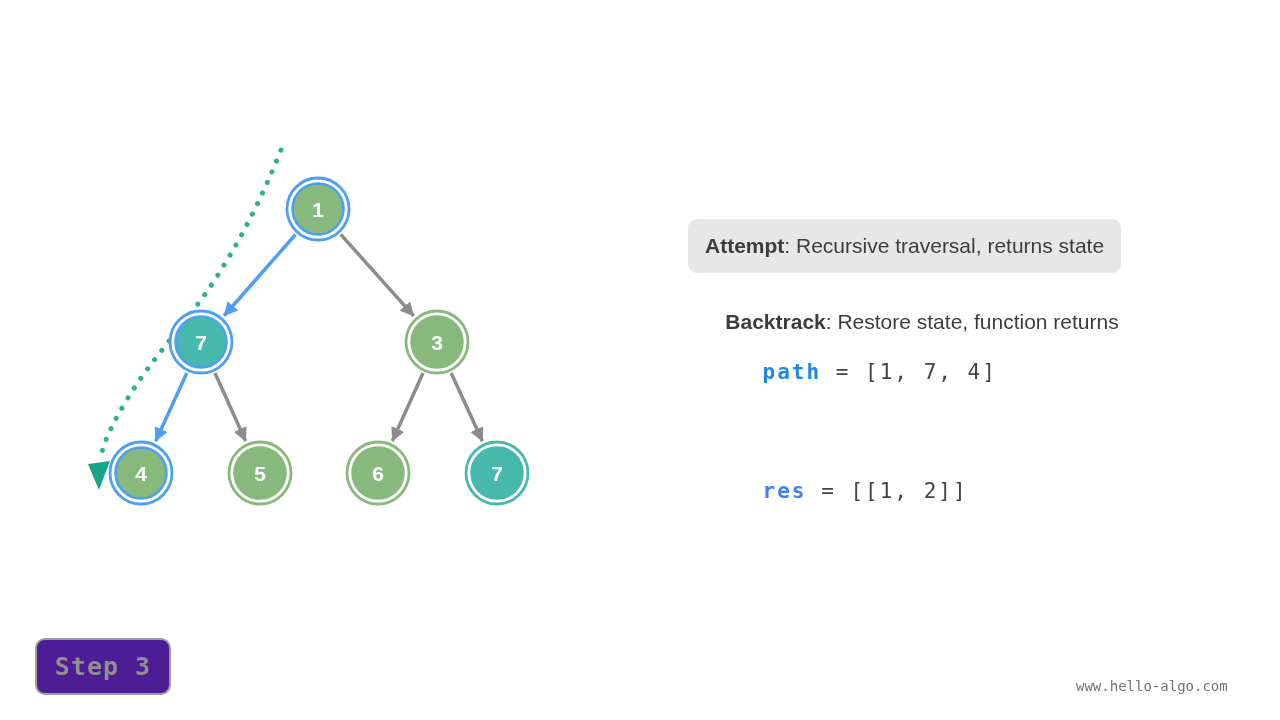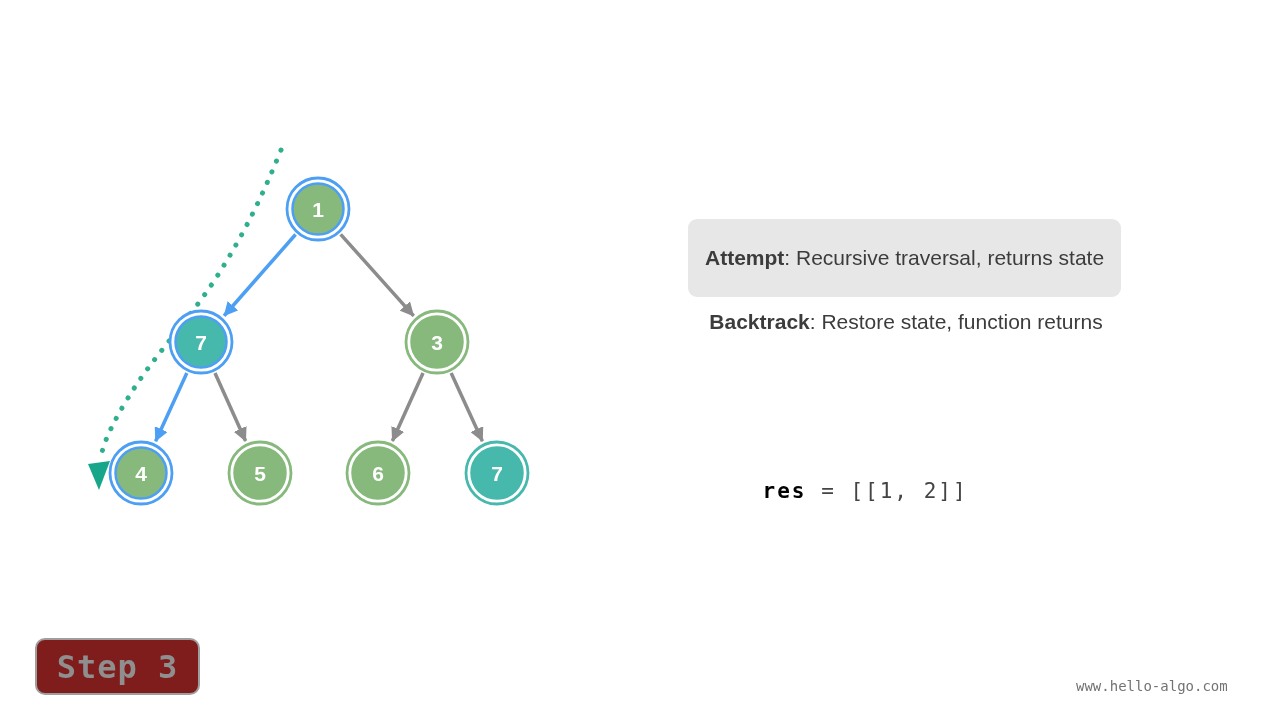--- a/index.html
+++ b/index.html
@@ -8,39 +8,39 @@
     font-family:"Liberation Sans",sans-serif;overflow:hidden;
   }
   .tree-svg{position:absolute;left:0;top:0;}
   .tree-svg text{
     font-family:"Liberation Sans",sans-serif;font-weight:bold;font-size:21px;
     text-anchor:middle;fill:#ffffff;
   }
   .legend-box{
     position:absolute;left:688px;top:219px;height:46px;
     background:#e7e7e7;border-radius:9px;display:flex;align-items:center;
-    padding:16px 17px;font-size:21px;color:#3c3c3c;white-space:pre;
+    padding:4px 17px;font-size:21px;color:#3c3c3c;white-space:pre;
   }
   .legend-line{
-    position:absolute;left:686px;top:281px;font-size:21px;color:#3c3c3c;
+    position:absolute;left:702px;top:281px;font-size:21px;color:#3c3c3c;
     white-space:pre;line-height:27px;
   }
   .bold{font-weight:bold;}
   .code-line{
     position:absolute;left:704px;font-family:"DejaVu Sans Mono",monospace;
     font-size:21px;letter-spacing:2px;color:#444444;white-space:pre;line-height:27px;
   }
   .path-line{top:332px;}
   .res-line{top:451px;}
   .kw{font-weight:bold;}
   .step-box{
-    position:absolute;left:35px;top:638px;width:165px;height:57px;
-    box-sizing:border-box;background:#7f1d1d;border:2px solid #9e9e9e;border-radius:10px;
+    position:absolute;left:35px;top:638px;width:136px;height:57px;
+    box-sizing:border-box;background:#4c1d95;border:2px solid #9e9e9e;border-radius:10px;
     display:flex;align-items:center;justify-content:center;
-    font-family:"DejaVu Sans Mono",monospace;font-weight:bold;font-size:32px;
+    font-family:"DejaVu Sans Mono",monospace;font-weight:bold;font-size:25px;
     color:#8f8f8f;letter-spacing:1px;
   }
   .watermark{
     position:absolute;left:1076px;top:678px;
     font-family:"DejaVu Sans Mono",monospace;font-size:14px;color:#737373;
   }
 </style>
 </head>
 <body>
 
@@ -101,23 +101,26 @@
     </svg>
 
   <div class="legend-box">
     <span class="bold">Attempt</span><span>: Recursive traversal, returns state</span>
   </div>
 
   <div class="legend-line">
     <span class="bold">Backtrack</span><span>: Restore state, function returns</span>
   </div>
 
+  <div class="code-line path-line">
+    <span class="kw" id="path-kw" style="color: rgb(30, 136, 229);">path</span><span> = [1, 7, 4]</span>
+  </div>
 
   <div class="code-line res-line">
-    <span class="kw" id="res-kw" style="color: #000000;">res</span><span> = [[1, 2]]</span>
+    <span class="kw" id="res-kw" style="color: #3b82f6;">res</span><span> = [[1, 2]]</span>
   </div>
 
   <div class="step-box">
     <span>Step 3</span>
   </div>
 
   <div class="watermark">www.hello-algo.com</div>
 
 </div>
 

